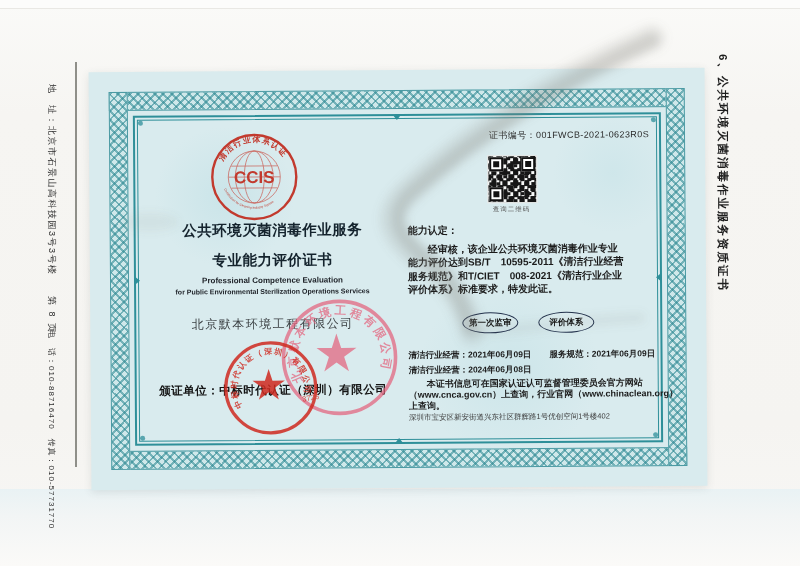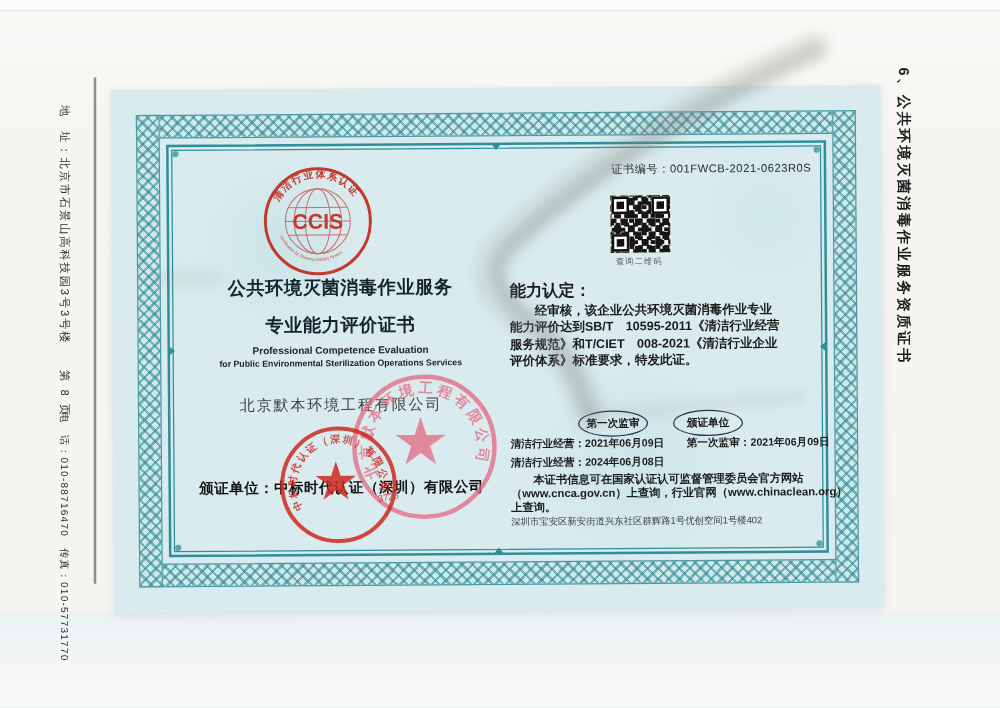--- a/index.html
+++ b/index.html
@@ -61,23 +61,23 @@
   .cert-left > div{position:absolute;width:100%;text-align:center;}
   .t-cn1{top:150px;font-size:14.5px;font-weight:700;letter-spacing:.5px;color:#14232d;}
   .t-cn2{top:180px;font-size:14.5px;font-weight:700;letter-spacing:.5px;color:#14232d;}
   .t-en1{top:205px;font-size:8px;font-weight:700;color:#20242a;}
   .t-en2{top:217px;font-size:7px;font-weight:700;color:#20242a;}
   .company{top:245px;font-family:"Liberation Serif",serif;font-size:12px;letter-spacing:1.5px;color:#3a3f42;}
   .issuer-line{top:312px;font-size:11.5px;font-weight:700;letter-spacing:.5px;color:#141414;}
 
   .cert-right{left:318px;top:152px;width:272px;height:220px;font-weight:700;color:#1b1b1b;}
   .cert-right > div{position:absolute;white-space:nowrap;}
-  .cap-head{top:2px;font-size:13px;}
+  .cap-head{top:2px;font-size:10px;}
   .cap-para{top:21px;font-size:10px;line-height:13.4px;}
-  .badges{top:107px;left:54px;display:flex;gap:20px;}
+  .badges{top:91px;left:54px;display:flex;gap:20px;}
   .badge{width:54px;height:19px;border:1.5px solid #23324d;border-radius:50%;display:flex;align-items:center;justify-content:center;font-size:8.5px;font-weight:700;color:#0f0f0f;background:rgba(255,255,255,.08);}
   .dates1{top:128px;font-size:8.5px;display:flex;gap:18px;}
   .dates2{top:143px;font-size:8.5px;}
   .notes{top:157px;font-size:9px;line-height:11px;}
   .iss-addr{top:191px;font-size:7.5px;font-weight:400;color:#3c3c3c;}
 
   .logo-wrap{left:120px;top:61px;width:90px;height:90px;}
   .seals{left:0;top:0;width:616px;height:418px;pointer-events:none;}
   .swoosh{left:0;top:0;width:800px;height:566px;pointer-events:none;}
 </style>
@@ -160,25 +160,25 @@
     <div class="abs cert-right">
       <div class="cap-head">能力认定：</div>
       <div class="cap-para">
         <div>　　经审核，该企业公共环境灭菌消毒作业专业</div>
         <div>能力评价达到SB/T　10595-2011《清洁行业经营</div>
         <div>服务规范》和T/CIET　008-2021《清洁行业企业</div>
         <div>评价体系》标准要求，特发此证。</div>
       </div>
       <div class="badges">
         <div class="badge">第一次监审</div>
-        <div class="badge">颁证单位</div>
+        <div class="badge">评价体系</div>
       </div>
       <div class="dates1">
         <span>清洁行业经营：2021年06月09日</span>
-        <span>第一次监审：2021年06月09日</span>
+        <span>服务规范：2021年06月09日</span>
       </div>
       <div class="dates2">清洁行业经营：2024年06月08日</div>
       <div class="notes">
         <div>　　本证书信息可在国家认证认可监督管理委员会官方网站</div>
         <div>（www.cnca.gov.cn）上查询，行业官网（www.chinaclean.org）</div>
         <div>上查询。</div>
       </div>
       <div class="iss-addr">深圳市宝安区新安街道兴东社区群辉路1号优创空间1号楼402</div>
     </div>
 

